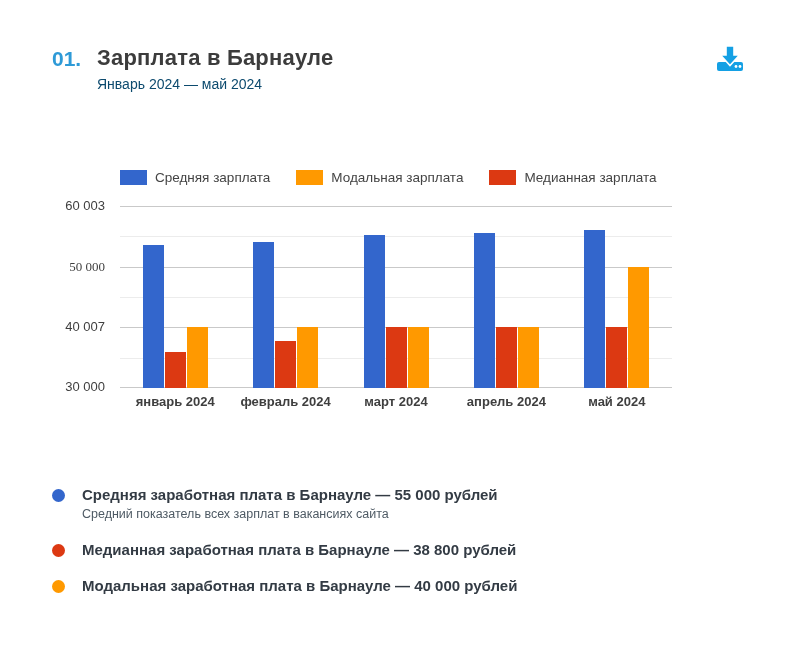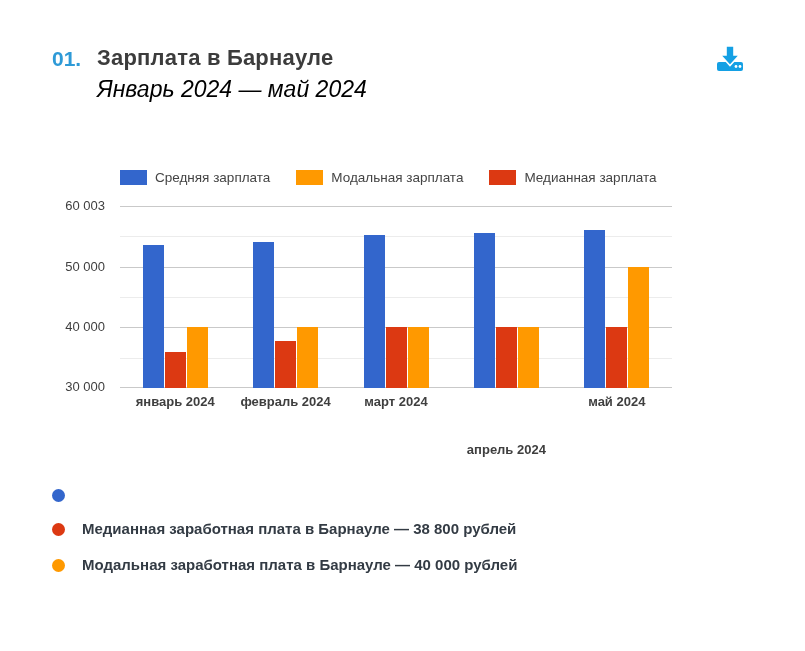--- a/index.html
+++ b/index.html
@@ -5,21 +5,21 @@
   html,body { margin:0; padding:0; }
   body {
     width:805px; height:651px; background:#ffffff; position:relative; overflow:hidden;
     font-family:"Liberation Sans","DejaVu Sans",sans-serif;
   }
   .page { position:absolute; inset:0; }
 
   
   .header-index { position:absolute; left:52px; top:47px; font-size:21px; font-weight:bold; color:#2e9ad7; }
   .header-title { position:absolute; left:97px; top:45px; font-size:22px; font-weight:bold; color:#3c3c3c; letter-spacing:.2px; }
-  .header-subtitle { position:absolute; left:97px; top:76px; font-size:23px; color:#000000;font-style:italic; }
+  .header-subtitle { position:absolute; left:97px; top:76px; font-size:14px; color:#0c4a6e; }
   .download-btn { position:absolute; left:714px; top:45px; width:32px; height:30px; cursor:pointer; background:none; border:none; padding:0; }
 
   
   .legend { position:absolute; left:120px; top:170px; display:flex; gap:26px; }
   .legend-item { display:flex; align-items:center; gap:8px; }
   .legend-swatch { width:27px; height:15px; flex:none; }
   .legend-label { font-size:13.5px; color:#444444; white-space:nowrap; }
 
   
   .plot-area { position:absolute; left:120px; top:206px; width:552px; height:182px; }
@@ -72,22 +72,22 @@
       <span class="legend-label">Модальная зарплата</span>
     </div>
     <div class="legend-item">
       <span class="legend-swatch" style="background: rgb(220, 57, 18);"></span>
       <span class="legend-label">Медианная зарплата</span>
     </div>
   </div>
 
   <div class="y-axis-labels">
       <div class="y-tick" style="top: 173px;">30 000</div>
-      <div class="y-tick" style="top: 113.333px;">40 000</div>
-      <div class="y-tick" style="top: 52.6667px;">50 000</div>
+      <div class="y-tick" style="top: 113.333px;">40 007</div>
+      <div class="y-tick" style="top: 52.6667px; font-family: Liberation Serif, serif;">50 000</div>
       <div class="y-tick" style="top: -8px;">60 003</div>
     </div>
   <div class="plot-area">
       <div class="gridline minor" style="top: 151.667px;"></div>
       <div class="gridline minor" style="top: 91px;"></div>
       <div class="gridline minor" style="top: 30.3333px;"></div>
       <div class="gridline major" style="top: 181px;"></div>
       <div class="gridline major" style="top: 121.333px;"></div>
       <div class="gridline major" style="top: 60.6667px;"></div>
       <div class="gridline major" style="top: 0px;"></div>
@@ -114,28 +114,32 @@
       <div class="bar-group" style="left: 464.3px;">
         <div class="bar" style="height: 158.34px; background: rgb(51, 102, 204);"></div>
         <div class="bar" style="height: 60.6667px; background: rgb(220, 57, 18);"></div>
         <div class="bar" style="height: 121.333px; background: rgb(255, 153, 0);"></div>
       </div>
     </div>
   <div class="x-axis-labels">
       <div class="x-tick" style="left: 0px; width: 110.4px;">январь 2024</div>
       <div class="x-tick" style="left: 110.4px; width: 110.4px;">февраль 2024</div>
       <div class="x-tick" style="left: 220.8px; width: 110.4px;">март 2024</div>
-      <div class="x-tick" style="left: 331.2px; width: 110.4px; margin-top: 48px;">апрель 2024</div>
+      <div class="x-tick" style="left: 331.2px; width: 110.4px;">апрель 2024</div>
       <div class="x-tick" style="left: 441.6px; width: 110.4px;">май 2024</div>
     </div>
 
 
   <div class="summary">
     <div class="summary-item">
       <span class="summary-dot" style="background: rgb(51, 102, 204);"></span>
+      <div>
+        <div class="summary-heading">Средняя заработная плата в Барнауле — 55 000 рублей</div>
+        <div class="summary-desc">Средний показатель всех зарплат в вакансиях сайта</div>
+      </div>
     </div>
     <div class="summary-item">
       <span class="summary-dot" style="background: rgb(220, 57, 18);"></span>
       <div>
         <div class="summary-heading">Медианная заработная плата в Барнауле — 38 800 рублей</div>
       </div>
     </div>
     <div class="summary-item">
       <span class="summary-dot" style="background: rgb(255, 153, 0);"></span>
       <div>

